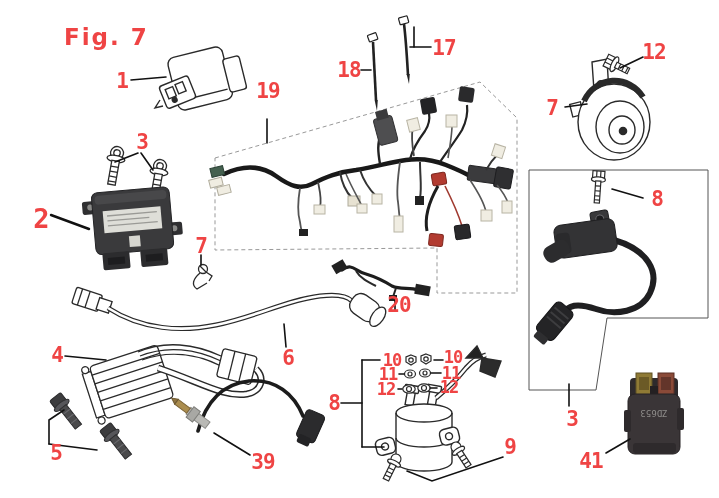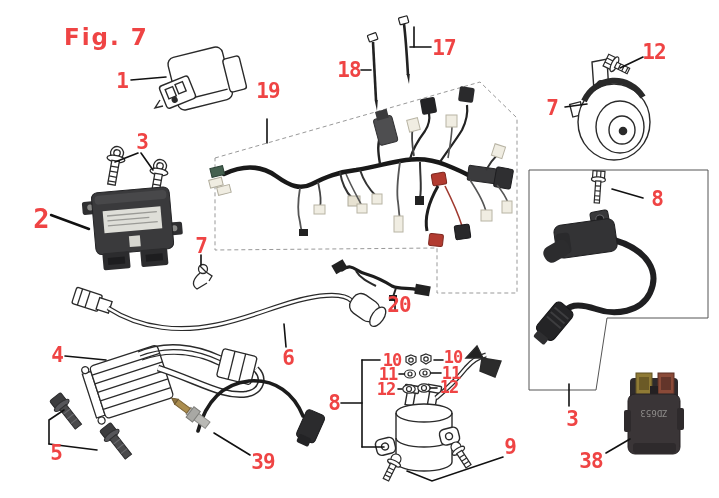--- a/index.html
+++ b/index.html
@@ -422,14 +422,14 @@
   <div class="callout small" style="left:449px;top:387px">12</div>
   <div class="callout" style="left:572px;top:419px">3</div>
   <div class="callout" style="left:657px;top:199px">8</div>
   <div class="callout" style="left:552px;top:108px">7</div>
   <div class="callout" style="left:654px;top:52px">12</div>
   <div class="callout" style="left:444px;top:48px">17</div>
   <div class="callout" style="left:349px;top:70px">18</div>
   <div class="callout" style="left:268px;top:91px">19</div>
   <div class="callout" style="left:399px;top:305px">20</div>
   <div class="callout" style="left:263px;top:462px">39</div>
-  <div class="callout" style="left:591px;top:461px">38</div>
+  <div class="callout" style="left:591px;top:461px">41</div>
 </div>
 
 </body></html>

